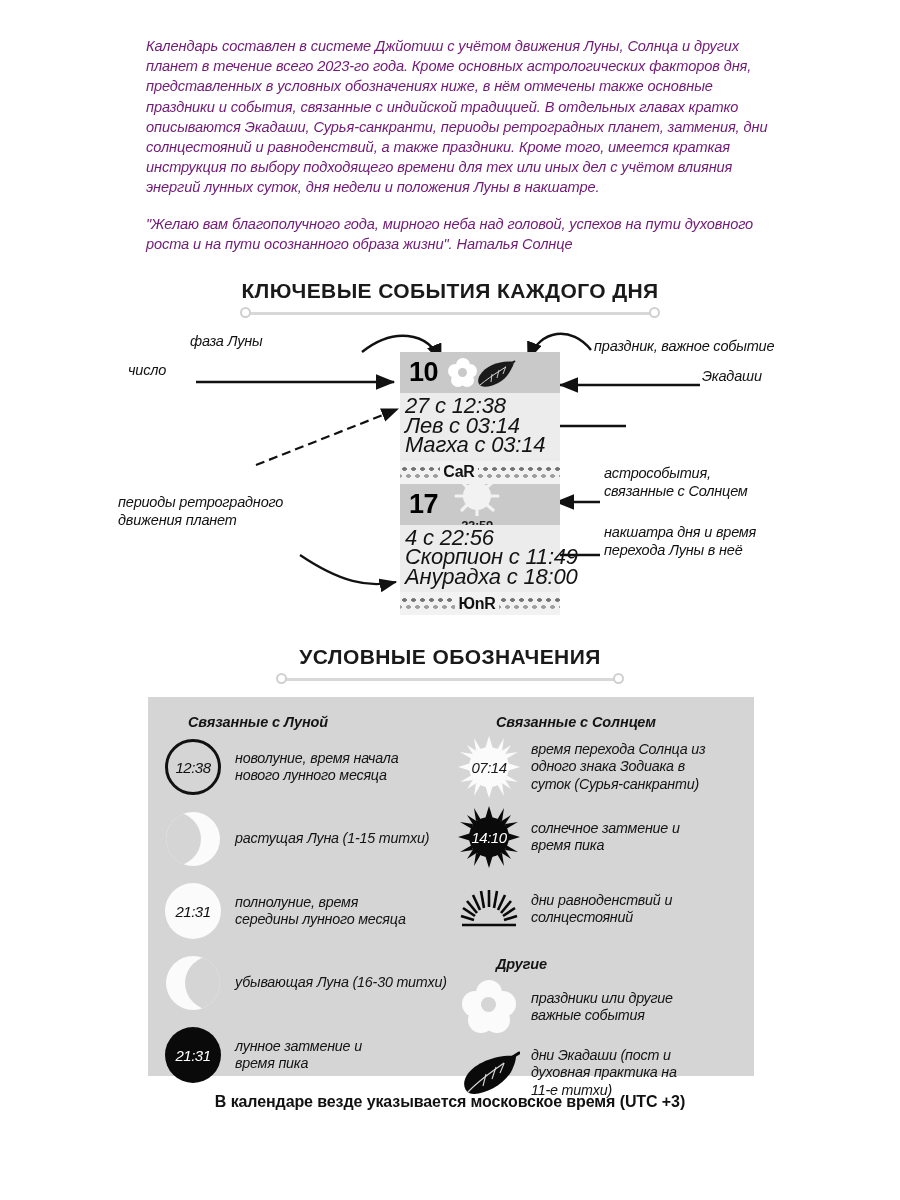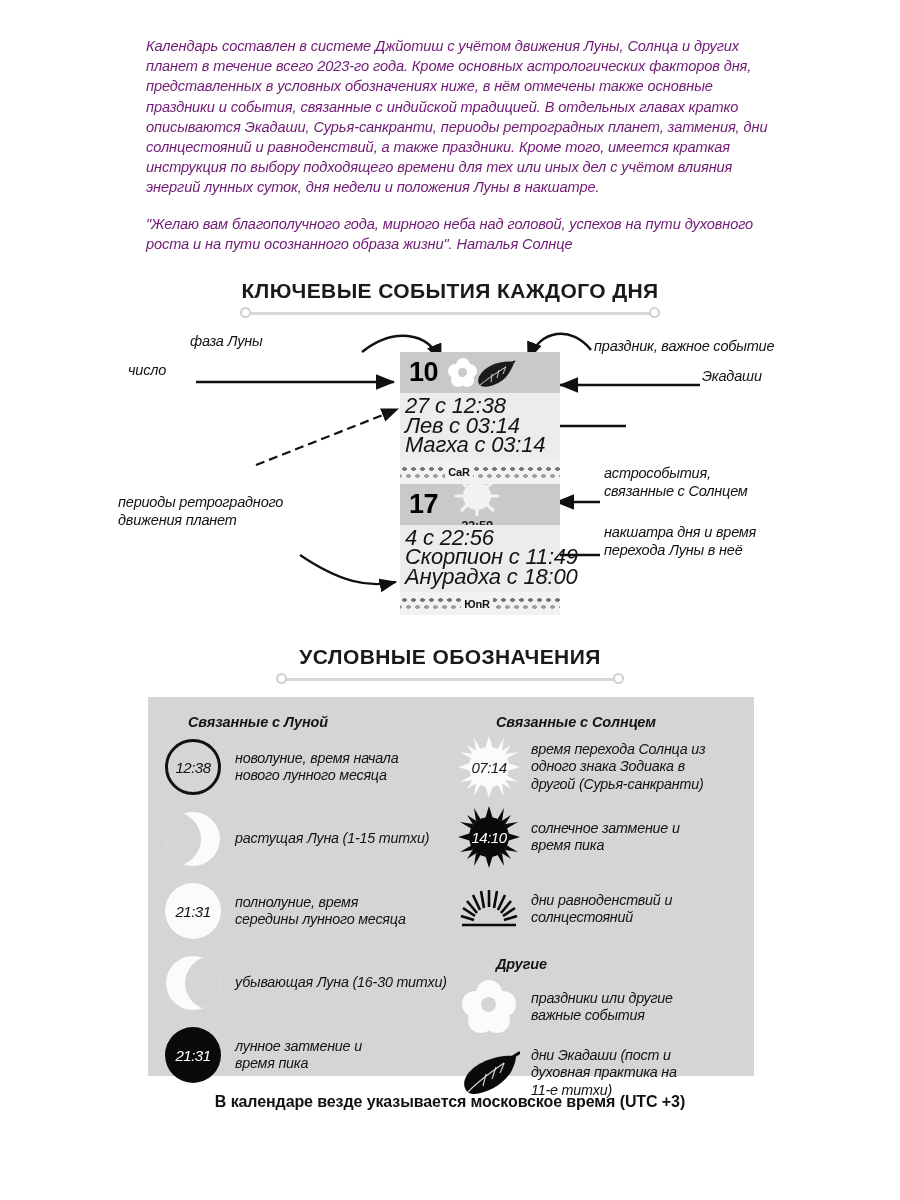--- a/index.html
+++ b/index.html
@@ -144,21 +144,21 @@
     background-image:
       radial-gradient(#6f6f6f 38%, transparent 41%),
       radial-gradient(#9a9a9a 38%, transparent 41%);
     background-size: 9px 6px, 9px 6px;
     background-position: 0 0, 4px 7px;
     background-repeat: repeat-x, repeat-x;
     opacity: .95;
   }
   .retro .rlabel {
     position: relative;
-    font-size: 11px;
+    font-size: 16px;
     font-weight: bold;
     color: #111;
     background: #f2f2f2;
     padding: 0 3px;
     letter-spacing: -0.2px;
   }
   .retro.top .rlabel { margin-right: 42px; }
   .retro.bottom .rlabel { margin-right: 6px; }
 
   
@@ -611,21 +611,21 @@
               <path d="M2,46 L14,39 L15,44 Z"></path>
                 <path d="M60,16 L48,23 L47,18 Z"></path>
             </g>
           </svg>
           <span class="stime">07:14</span>
         </span>
       </span>
       <span class="ltxt">
         <div>время перехода Солнца из</div>
         <div>одного знака Зодиака в</div>
-        <div>другой (Сурья-санкранти)</div>
+        <div>суток (Сурья-санкранти)</div>
       </span>
     </div>
 
     <div class="lrow" style="margin-top:8px;">
       <span class="lico">
         <span class="ic-sun dark">
           <svg viewBox="0 0 62 62" width="62" height="62" style="position:absolute;left:0;top:0">
             <g fill="#0a0a0a">
               <circle cx="31" cy="31" r="20"></circle>
               <path d="M31,0 L35,13 L27,13 Z"></path>

